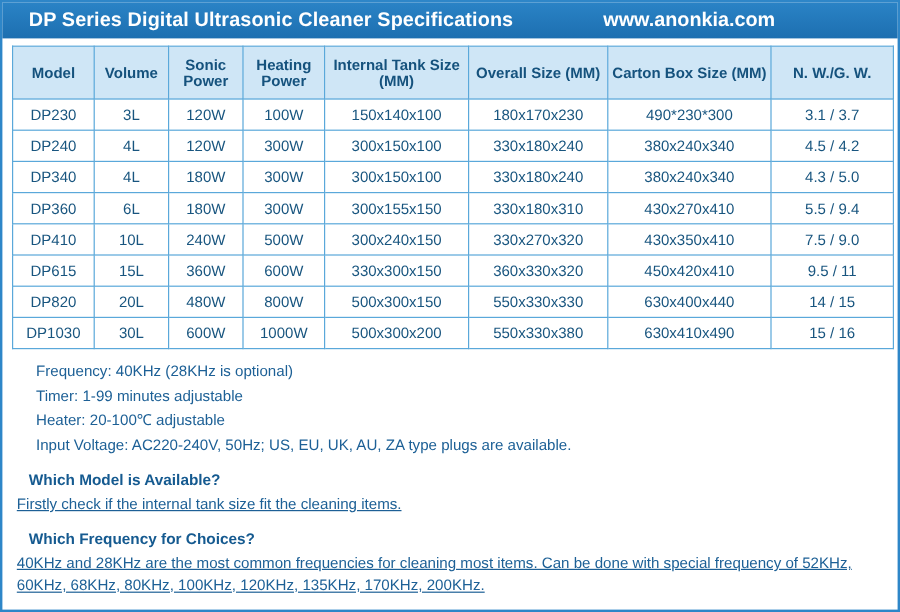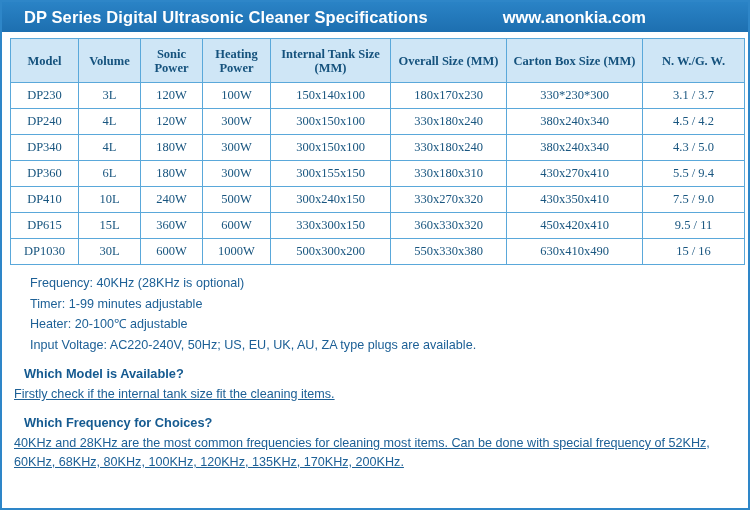--- a/index.html
+++ b/index.html
@@ -37,21 +37,20 @@
   }
   .header-site {
     font-size: 16.5px;
     font-weight: bold;
     margin-left: 35px;
     white-space: nowrap;
   }
   
   .table-wrap {
     padding: 6px 8px 0 8px;
-    font-family: Liberation Serif, serif;
   }
   table.spec {
     width: 734px;
     border-collapse: collapse;
     table-layout: fixed;
     font-size: 12.5px;
   }
   table.spec th, table.spec td {
     border: 1px solid #5aa8da;
     text-align: center;
@@ -141,21 +140,21 @@
         </tr>
       </thead>
       <tbody>
         <tr>
           <td>DP230</td>
           <td>3L</td>
           <td>120W</td>
           <td>100W</td>
           <td>150x140x100</td>
           <td>180x170x230</td>
-          <td>330*230*300</td>
+          <td>490*230*300</td>
           <td>3.1 / 3.7</td>
         </tr>
         <tr>
           <td>DP240</td>
           <td>4L</td>
           <td>120W</td>
           <td>300W</td>
           <td>300x150x100</td>
           <td>330x180x240</td>
           <td>380x240x340</td>
@@ -195,20 +194,30 @@
           <td>DP615</td>
           <td>15L</td>
           <td>360W</td>
           <td>600W</td>
           <td>330x300x150</td>
           <td>360x330x320</td>
           <td>450x420x410</td>
           <td>9.5 / 11</td>
         </tr>
         <tr>
+          <td>DP820</td>
+          <td>20L</td>
+          <td>480W</td>
+          <td>800W</td>
+          <td>500x300x150</td>
+          <td>550x330x330</td>
+          <td>630x400x440</td>
+          <td>14 / 15</td>
+        </tr>
+        <tr>
           <td>DP1030</td>
           <td>30L</td>
           <td>600W</td>
           <td>1000W</td>
           <td>500x300x200</td>
           <td>550x330x380</td>
           <td>630x410x490</td>
           <td>15 / 16</td>
         </tr>
       </tbody>

